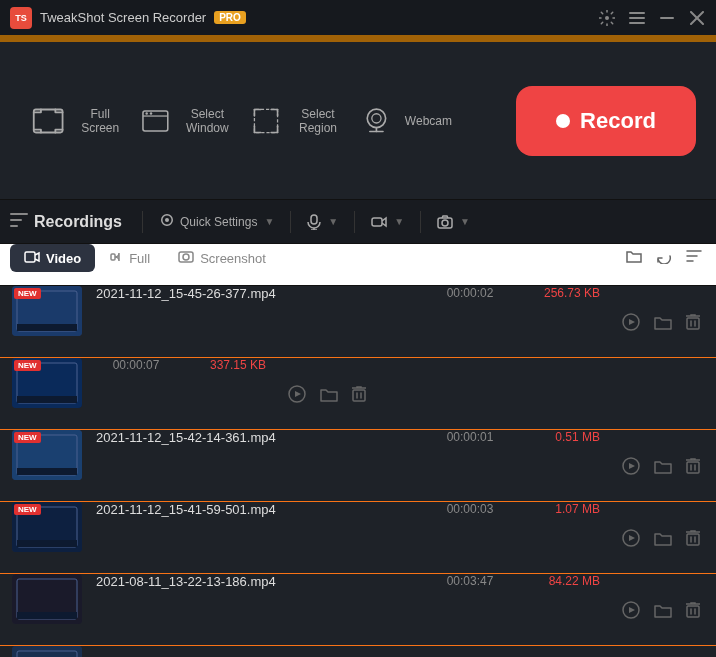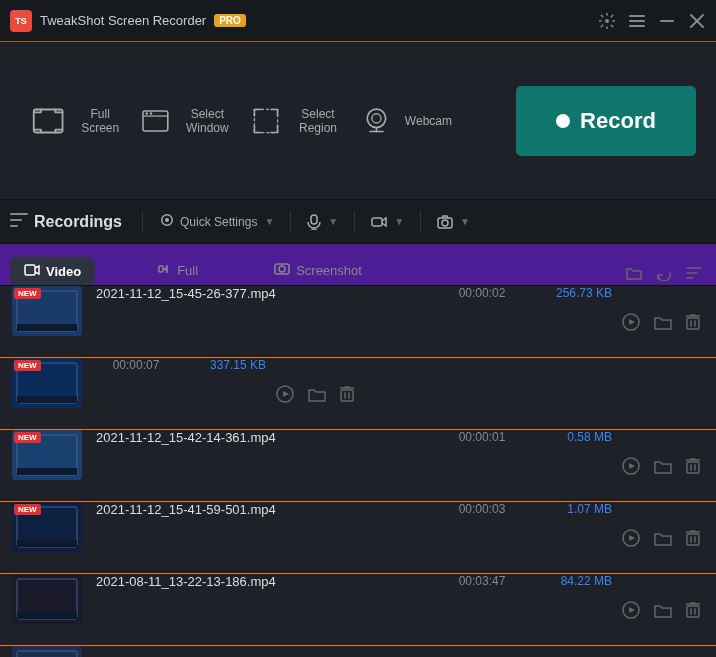--- a/index.html
+++ b/index.html
@@ -13,21 +13,21 @@
       user-select: none;
     }
 
     
     #titlebar {
       background: #16191e;
       height: 42px;
       display: flex;
       align-items: center;
       padding: 0 10px;
-      border-bottom: 1px solid #a16207;
+      border-bottom: 7px solid #a16207;
     }
     #app-logo {
       width: 22px; height: 22px;
       background: #e74c3c;
       border-radius: 4px;
       display: flex; align-items: center; justify-content: center;
       margin-right: 8px;
       font-size: 10px; font-weight: bold; color: white;
     }
     #app-title-text {
@@ -87,23 +87,23 @@
     .tool-icon svg {
       width: 100%; height: 100%;
     }
     .tool-label {
       font-size: 12px;
       color: #aaa;
       text-align: center;
     }
     #toolbar-spacer { flex: 1; }
     #record-btn {
-      background: #0f766e;
+      background: #ef4444;
       border: none;
-      border-radius: 5px;
+      border-radius: 16px;
       width: 180px;
       height: 70px;
       display: flex;
       align-items: center;
       justify-content: center;
       gap: 10px;
       cursor: pointer;
       font-size: 22px;
       font-weight: bold;
       color: white;
@@ -162,27 +162,26 @@
       color: #888;
       font-size: 16px;
       cursor: pointer;
       padding: 4px;
       border-radius: 4px;
       display: flex; align-items: center; justify-content: center;
     }
 
     
     #tabs-bar {
-      background: #4c1d95;
+      background: #ffffff;
       height: 42px;
       display: flex;
-      align-items: flex-end;
+      align-items: flex-start;
       padding: 0 10px;
       border-bottom: 1px solid #111;
-      gap: 48px;
     }
     .tab {
       display: flex; align-items: center; gap: 6px;
       padding: 6px 14px;
       cursor: pointer;
       font-size: 13px;
       color: #888;
       border-radius: 6px;
     }
     .tab.active {
@@ -251,23 +250,23 @@
     }
     .file-duration {
       width: 80px;
       font-size: 12px;
       color: #888;
       text-align: center;
     }
     .file-size {
       width: 90px;
       font-size: 12px;
-      color: #3b82f6;
+      color: #ef4444;
       text-align: right;
-      margin-right: 6px;
+      margin-right: 18px;
     }
     .file-actions {
       display: flex;
       gap: 6px;
       align-items: center;
     }
     .action-btn {
       color: #666;
       font-size: 16px;
       cursor: pointer;
@@ -585,21 +584,21 @@
           <div class="thumb-preview thumb-3">
             <svg width="70" height="50" viewBox="0 0 70 50">
               <rect width="70" height="50" fill="#1a4070"></rect>
               <rect x="5" y="5" width="60" height="40" rx="2" fill="none" stroke="#4a6090" stroke-width="1"></rect>
               <rect x="5" y="38" width="60" height="7" fill="#0d1a30"></rect>
             </svg>
           </div>
         </div>
         <span class="file-name">2021-11-12_15-42-14-361.mp4</span>
         <span class="file-duration">00:00:01</span>
-        <span class="file-size">0.58 MB</span>
+        <span class="file-size">0.51 MB</span>
         <div class="file-actions">
           <div class="action-btn">
             <svg width="18" height="18" viewBox="0 0 18 18">
               <circle cx="9" cy="9" r="8" fill="none" stroke="#666" stroke-width="1.5"></circle>
               <polygon points="7,6 13,9 7,12" fill="#666"></polygon>
             </svg>
           </div>
           <div class="action-btn">
             <svg width="18" height="16" viewBox="0 0 18 16" fill="none" stroke="#666" stroke-width="1.5">
               <path d="M1 4h5l2 2h9v9H1z" stroke-linejoin="round"></path>

